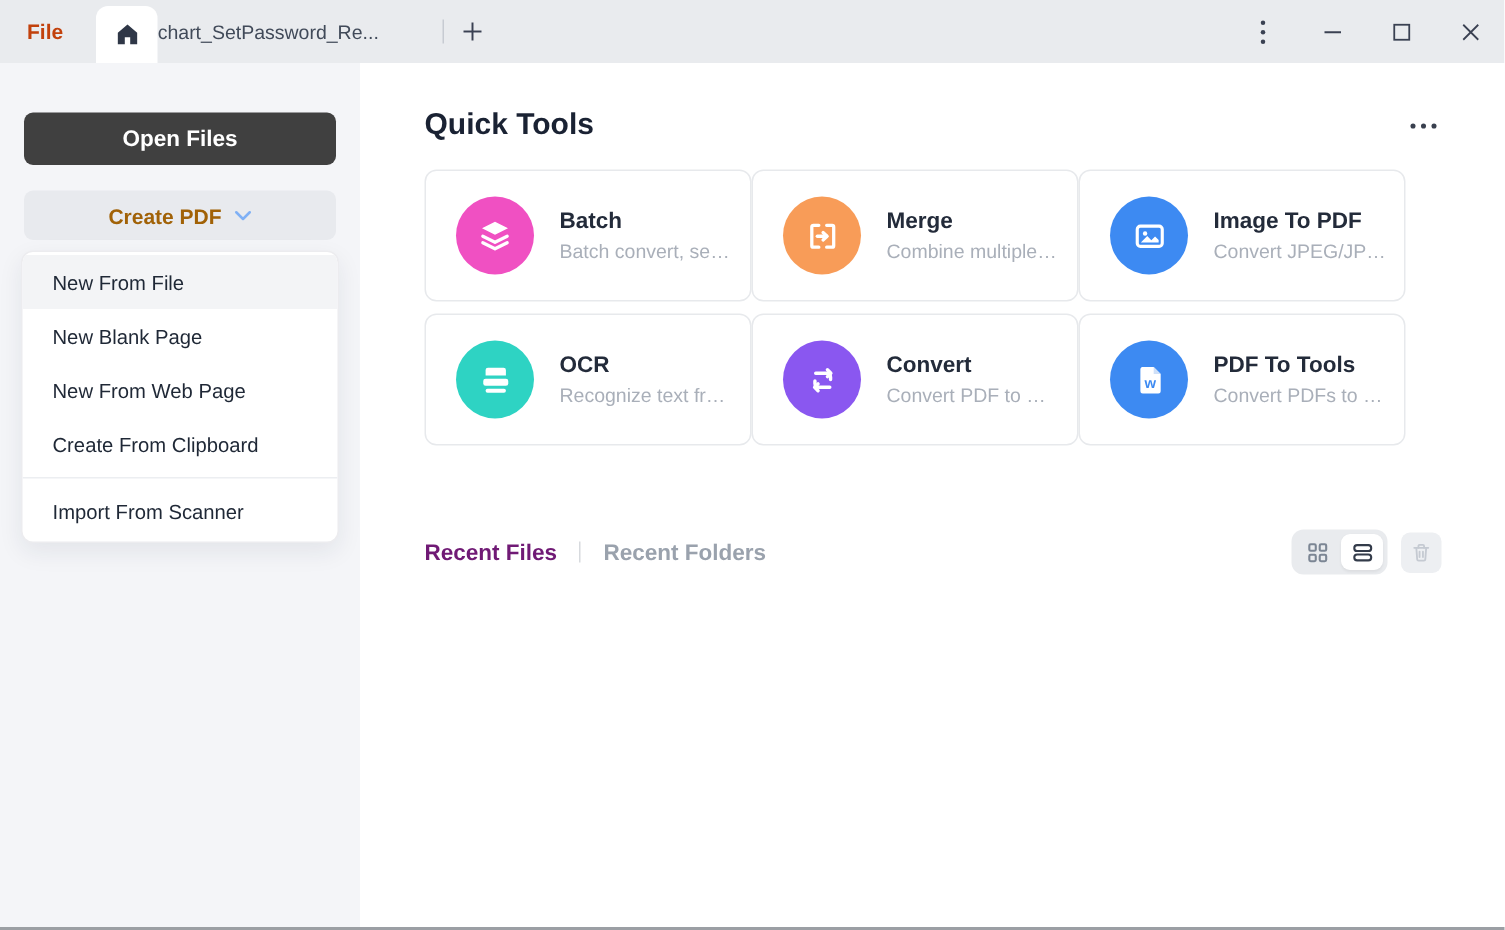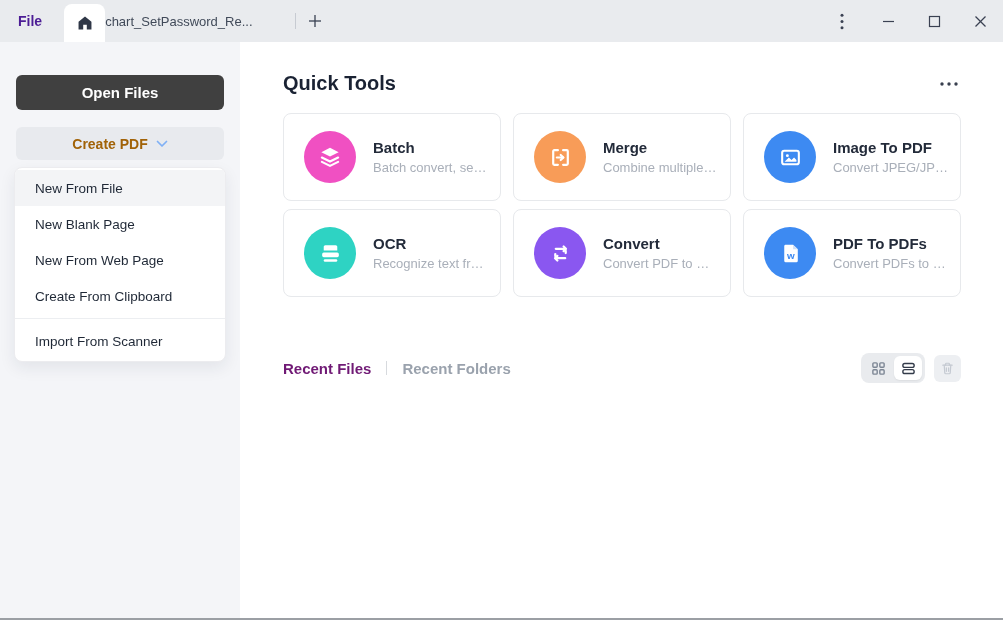--- a/index.html
+++ b/index.html
@@ -8,21 +8,21 @@
     font-family:"Liberation Sans", sans-serif;
     background:#ffffff;
     position:relative;
     overflow:hidden;
     border-bottom:2px solid #9b9fa4;
   }
   
   .titlebar {
     height:42px; background:#e9ebee; display:flex; align-items:center;
   }
-  .file-menu { margin-left:18px; font-size:14px; font-weight:700; color:#4c1d95; cursor:default; }
+  .file-menu { margin-left:18px; font-size:14px; font-weight:700; color:#c2410c; cursor:default; }
   .home-tab {
     margin-left:22px; width:41px; height:38px; align-self:flex-end;
     background:#ffffff; border-radius:8px 8px 0 0;
     display:flex; align-items:center; justify-content:center;
   }
   .doc-tab {
     width:186px; height:42px; display:flex; align-items:center; 
     font-size:13px; color:#414a59;
   }
   .doc-tab-title { white-space:nowrap; overflow:hidden; text-overflow:ellipsis; max-width:160px; }
@@ -53,21 +53,21 @@
   .menu-item {
     height:36px; display:flex; align-items:center; padding-left:20px;
     font-size:13.5px; color:#1f2836; cursor:pointer;
   }
   .menu-item.highlighted { background:#f3f4f6; }
   .menu-divider { height:1px; background:#eceef1; margin:4px 0; }
   
   .qt-header { display:flex; align-items:center; justify-content:space-between; }
   .qt-title { font-size:20px; font-weight:700; color:#1a2233; }
   .more-btn { width:24px; height:18px; display:flex; align-items:center; justify-content:center; cursor:pointer; }
-  .cards { margin-top:18px; display:grid; grid-template-columns:repeat(3,218px); gap:8px 12px; }
+  .cards { margin-top:18px; display:grid; grid-template-columns:repeat(3,218px); gap:8px 0; }
   .card {
     height:88px; background:#ffffff; border:1px solid #e7e9ec; border-radius:8px;
     display:flex; align-items:center; padding-left:20px; gap:17px; cursor:pointer;
   }
   .tool-icon {
     width:52px; height:52px; border-radius:50%; flex-shrink:0;
     display:flex; align-items:center; justify-content:center;
   }
   .tool-text { display:flex; flex-direction:column; gap:4px; min-width:0; padding-right:10px; }
   .tool-title { font-size:15px; font-weight:700; color:#232b3a; white-space:nowrap; }
@@ -273,21 +273,21 @@
 
       <div class="card">
         <span class="tool-icon" style="background-color: rgb(61, 138, 242);">
           <svg width="25" height="25" viewBox="0 0 24 24">
             <path d="M7 3.5 h7.5 L19 8 v11 a1.5 1.5 0 0 1 -1.5 1.5 h-10 A1.5 1.5 0 0 1 6 19 V5 a1.5 1.5 0 0 1 1 -1.5 z" fill="#fff"></path>
             <path d="M14.5 3.5 L19 8 h-4.5 z" fill="#cfe0f8"></path>
             <text x="12.4" y="17" font-size="9.5" font-weight="bold" fill="#3D8AF2" text-anchor="middle" font-family="Liberation Sans, sans-serif">w</text>
           </svg>
         </span>
         <span class="tool-text">
-          <span class="tool-title">PDF To PDFs</span>
+          <span class="tool-title">PDF To Tools</span>
           <span class="tool-sub">Convert PDFs to Wo...</span>
         </span>
       </div>
 
     </div>
 
     <div class="recent-header">
       <span class="recent-tab active">Recent Files</span>
       <span class="recent-sep"></span>
       <span class="recent-tab inactive">Recent Folders</span>

